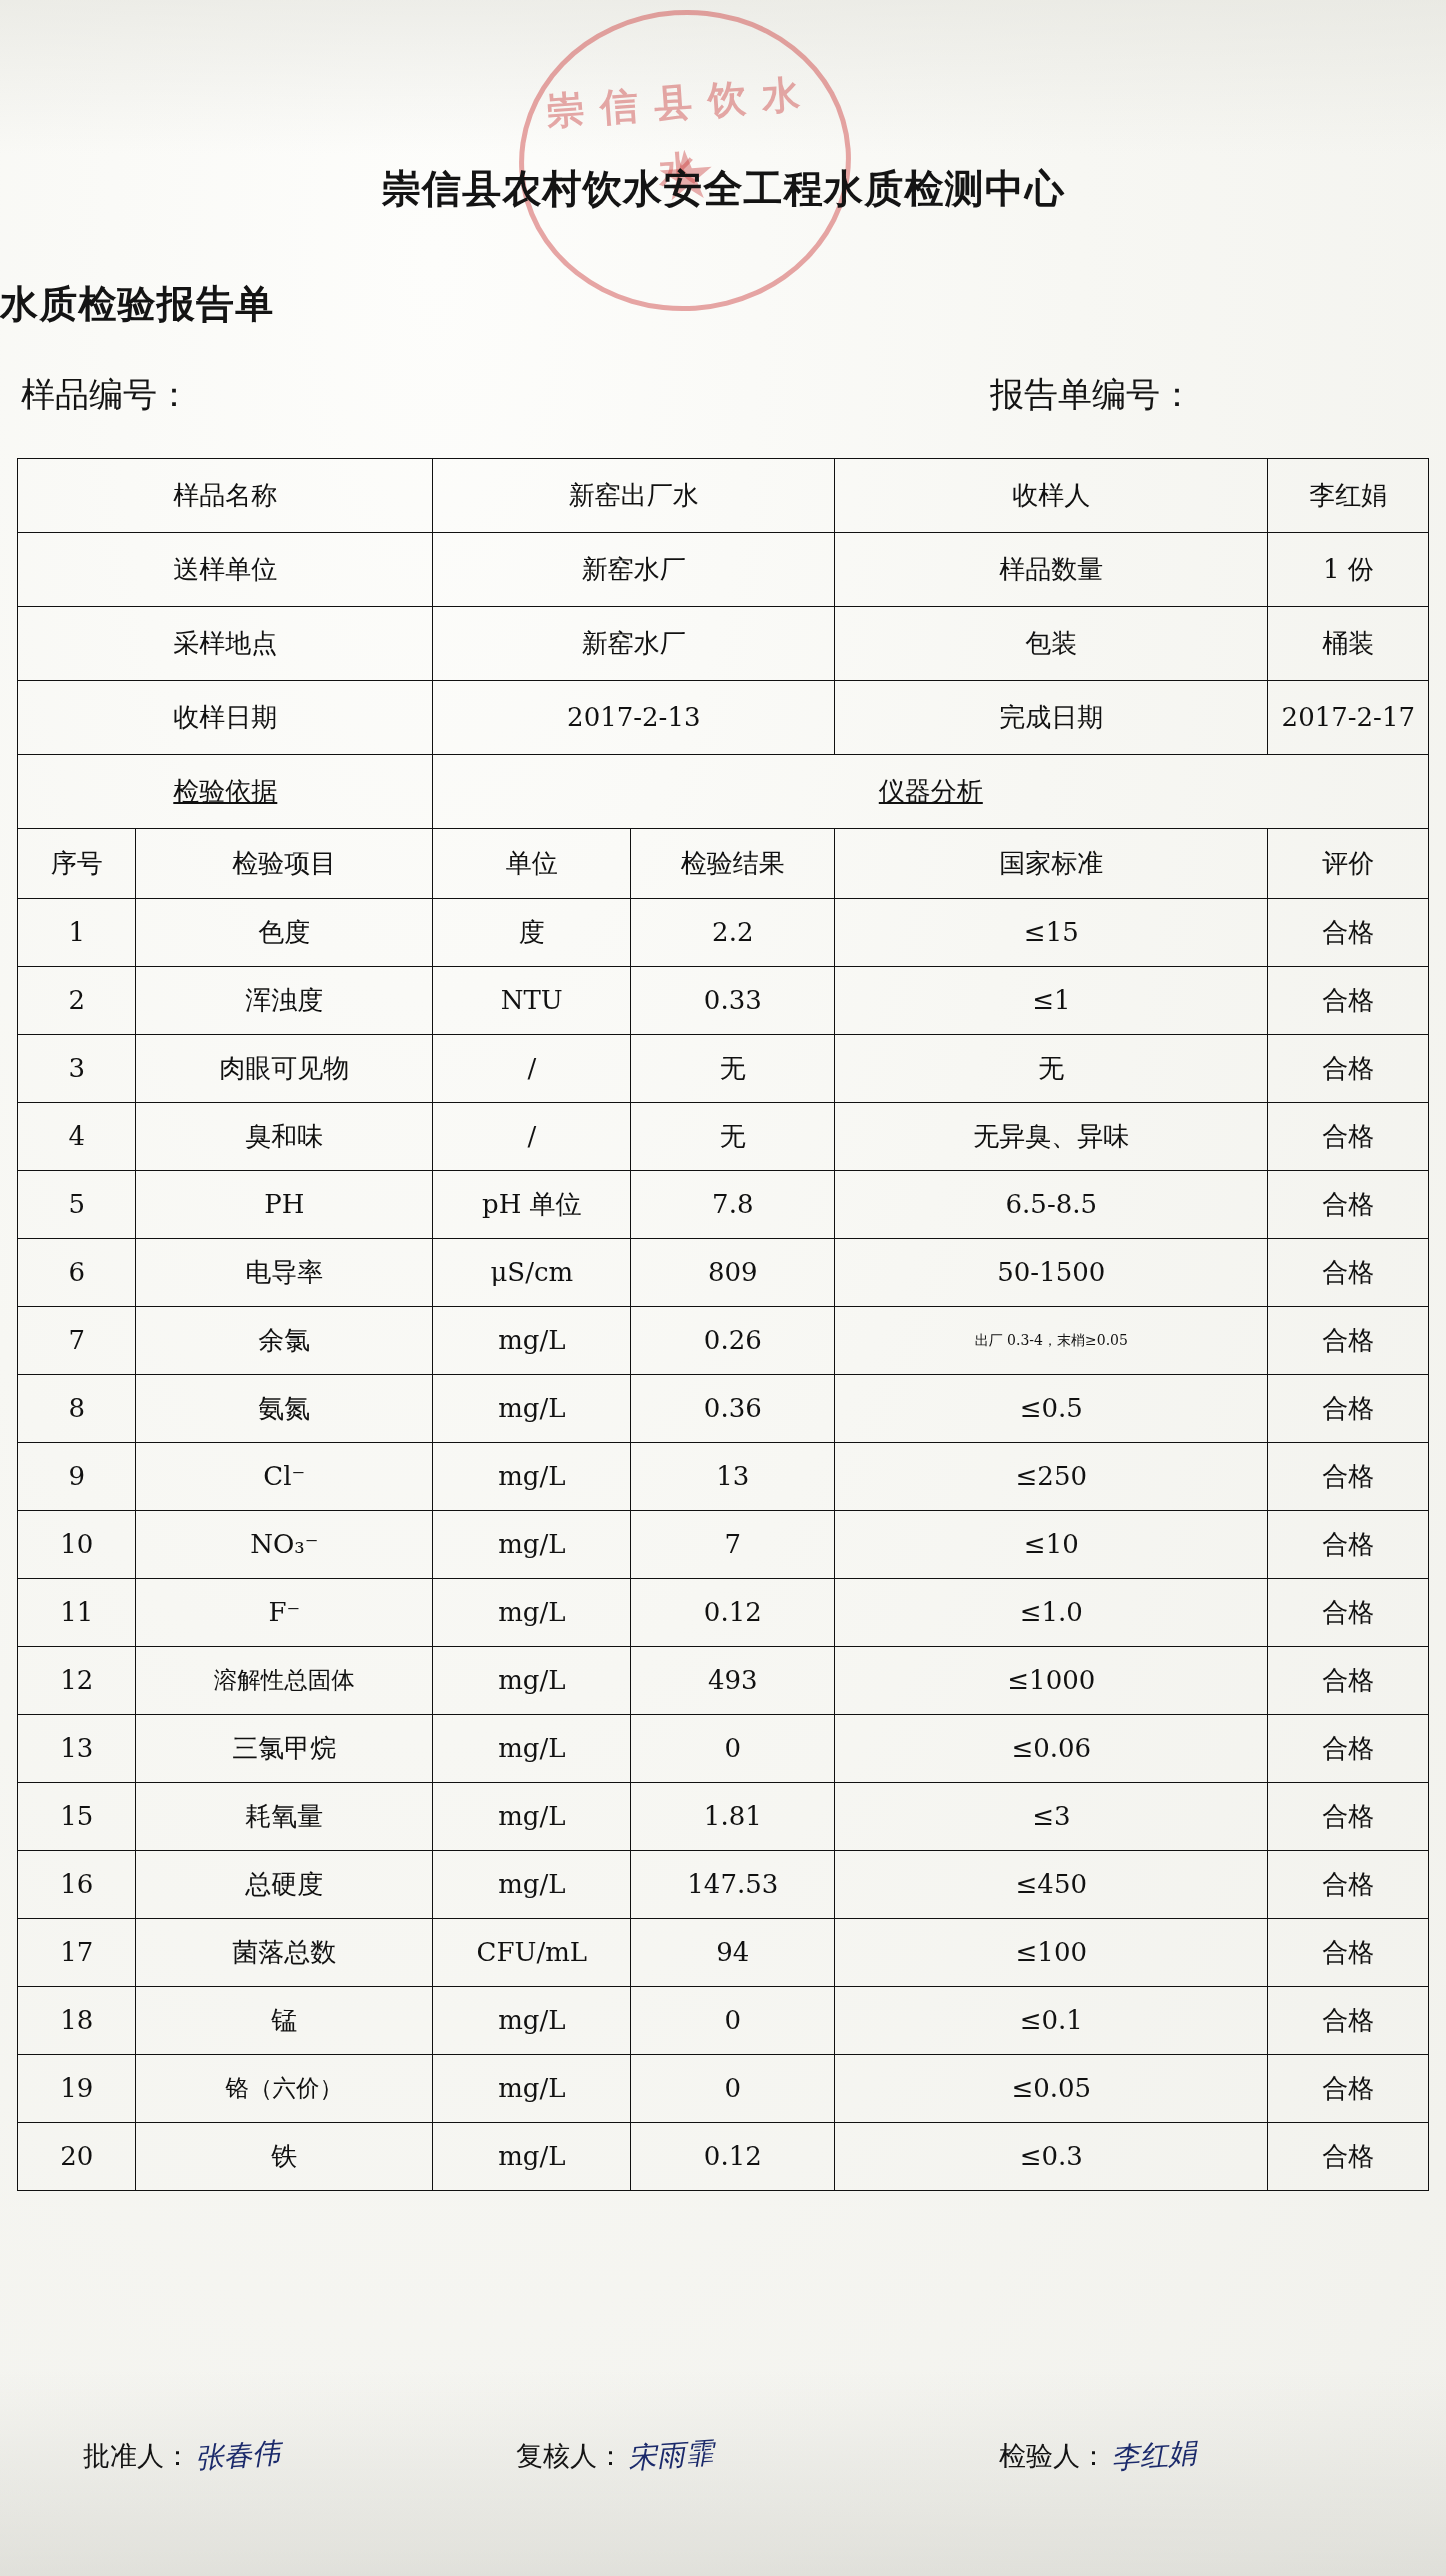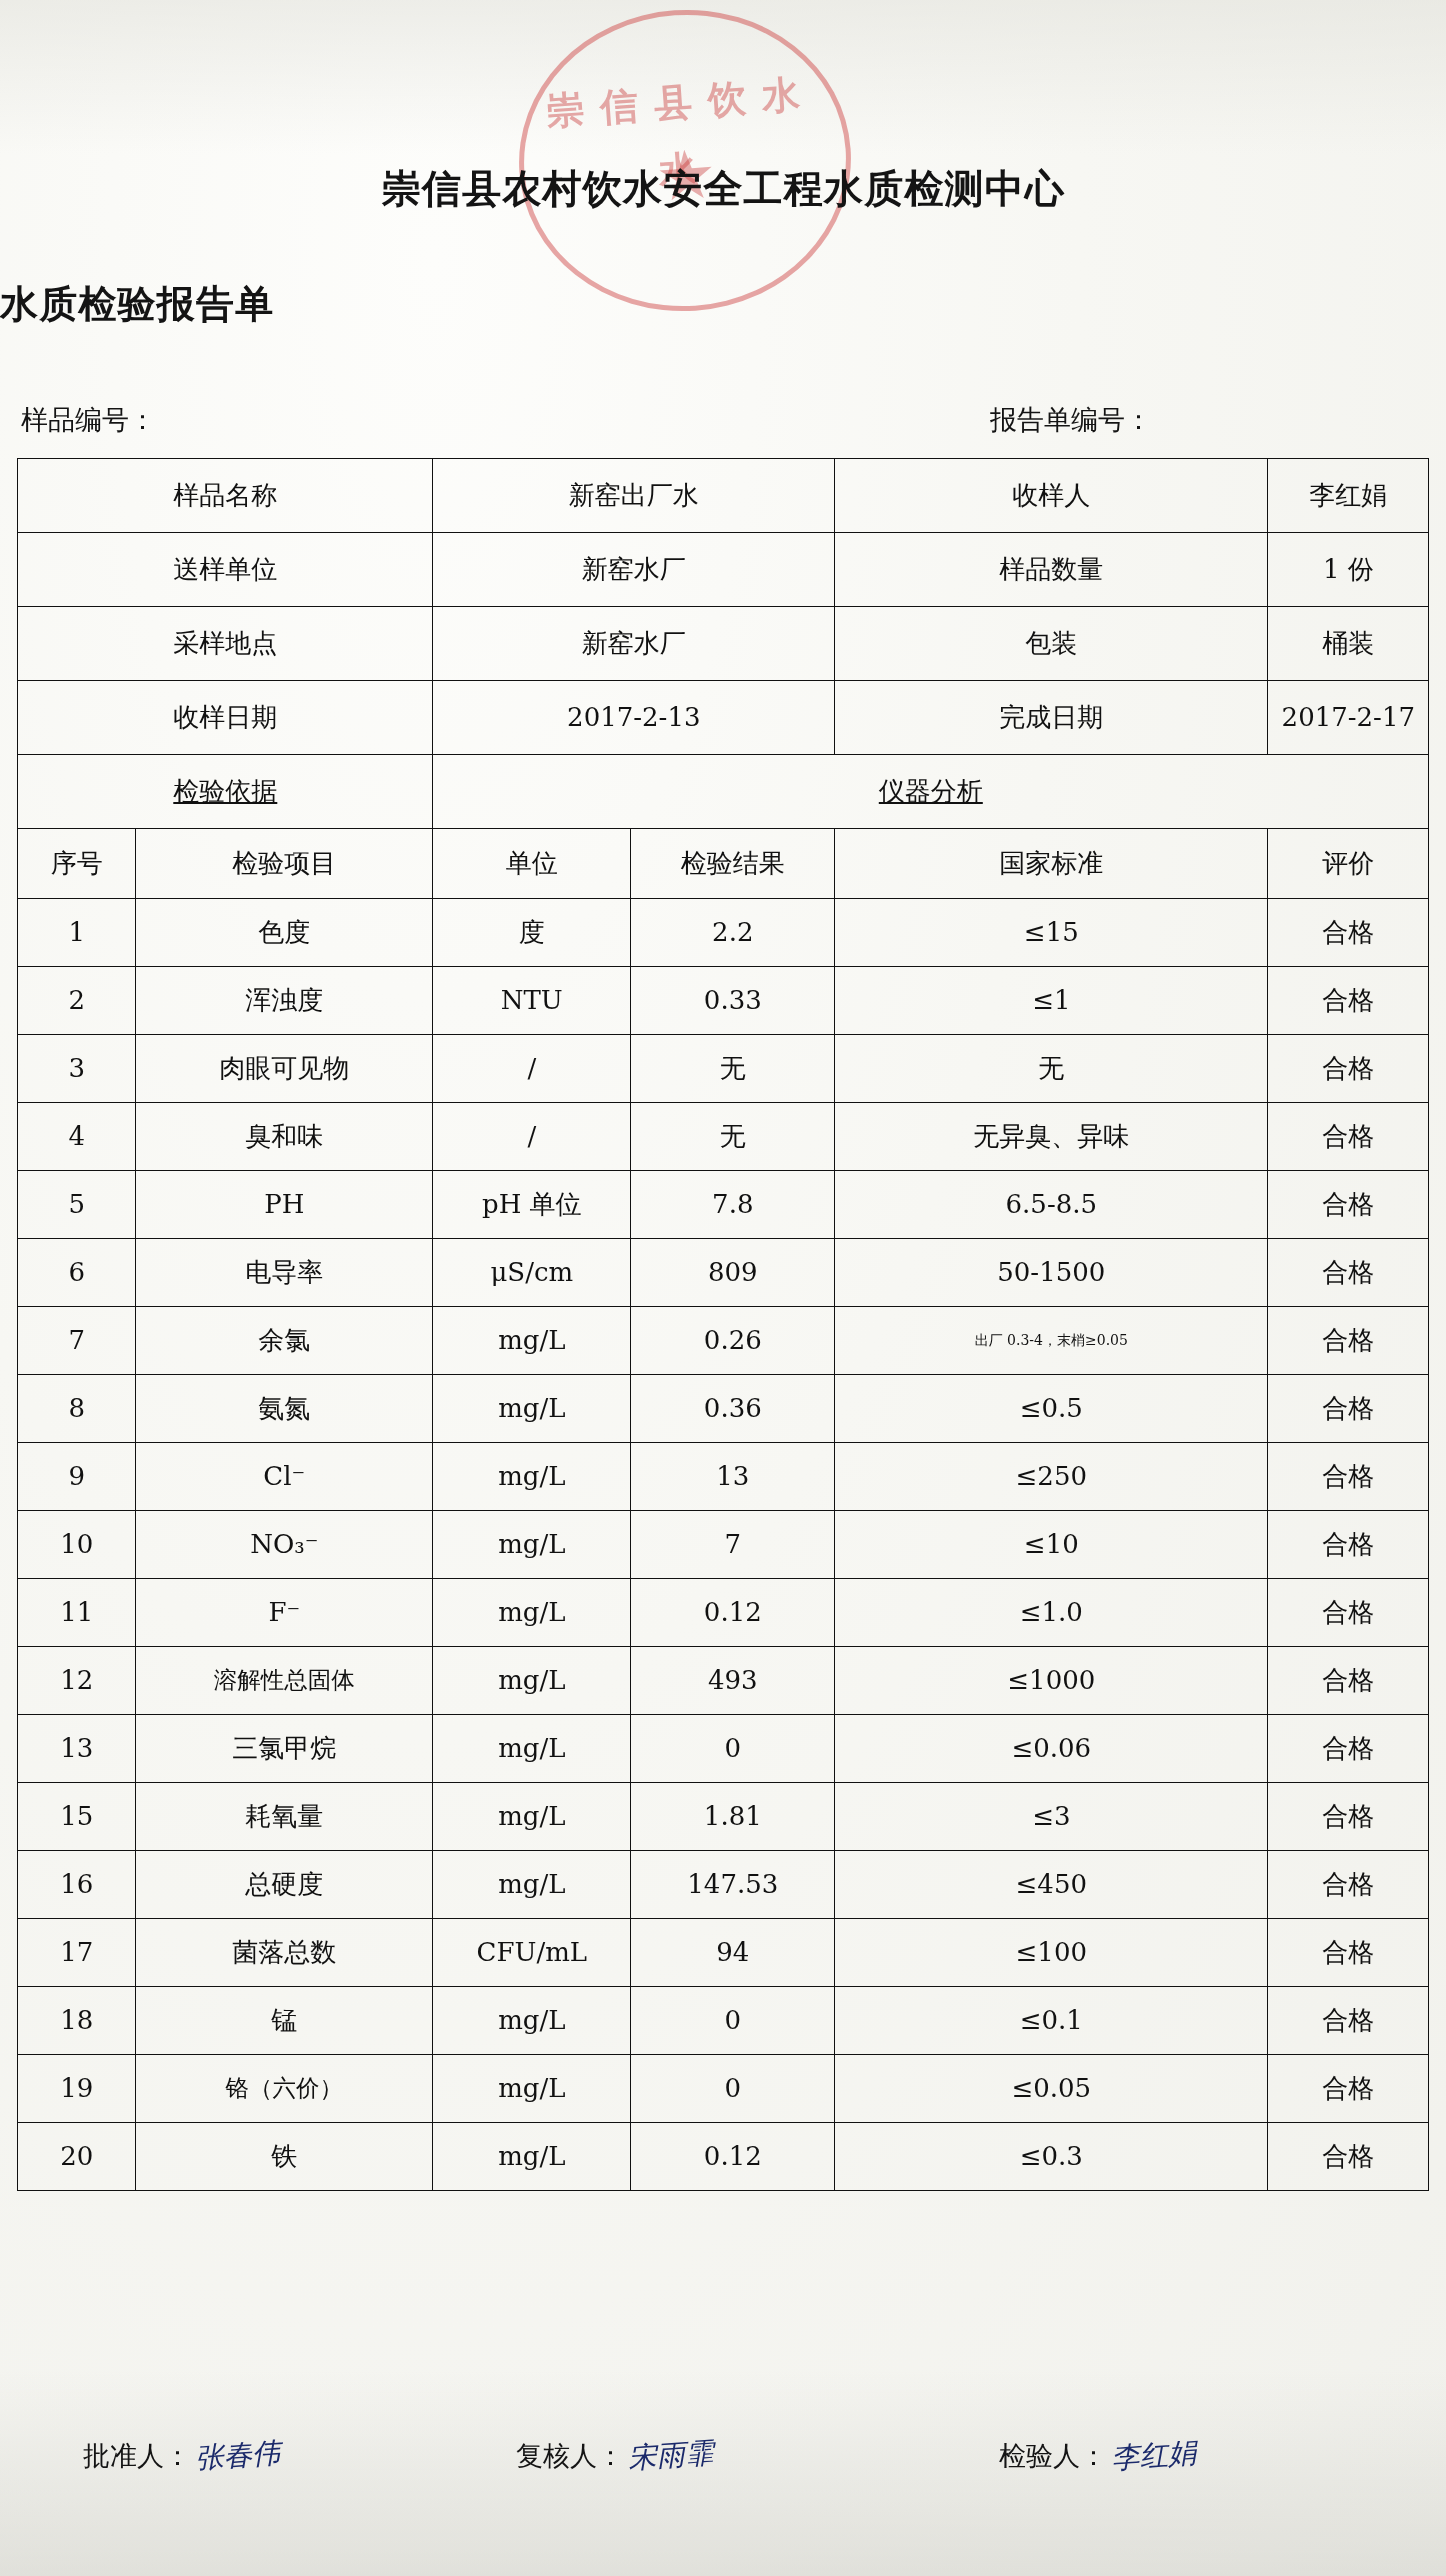--- a/index.html
+++ b/index.html
@@ -96,23 +96,22 @@
     color: #141414;
   }
 
   .meta-row {
     position: absolute;
     top: 372px;
     left: 21px;
     right: 21px;
     height: 37px;
     font-family: "DejaVu Serif", "Liberation Serif", serif;
-    font-size: 27px;
+    font-size: 34px;
     color: #141414;
-    margin-top: 30px;
   }
   .meta-left { position: absolute; left: 0; top: 0; }
   .meta-right { position: absolute; left: 969px; top: 0; }
 
   
   table.report {
     position: absolute;
     left: 17.3px;
     top: 458px;
     width: 1412px;

